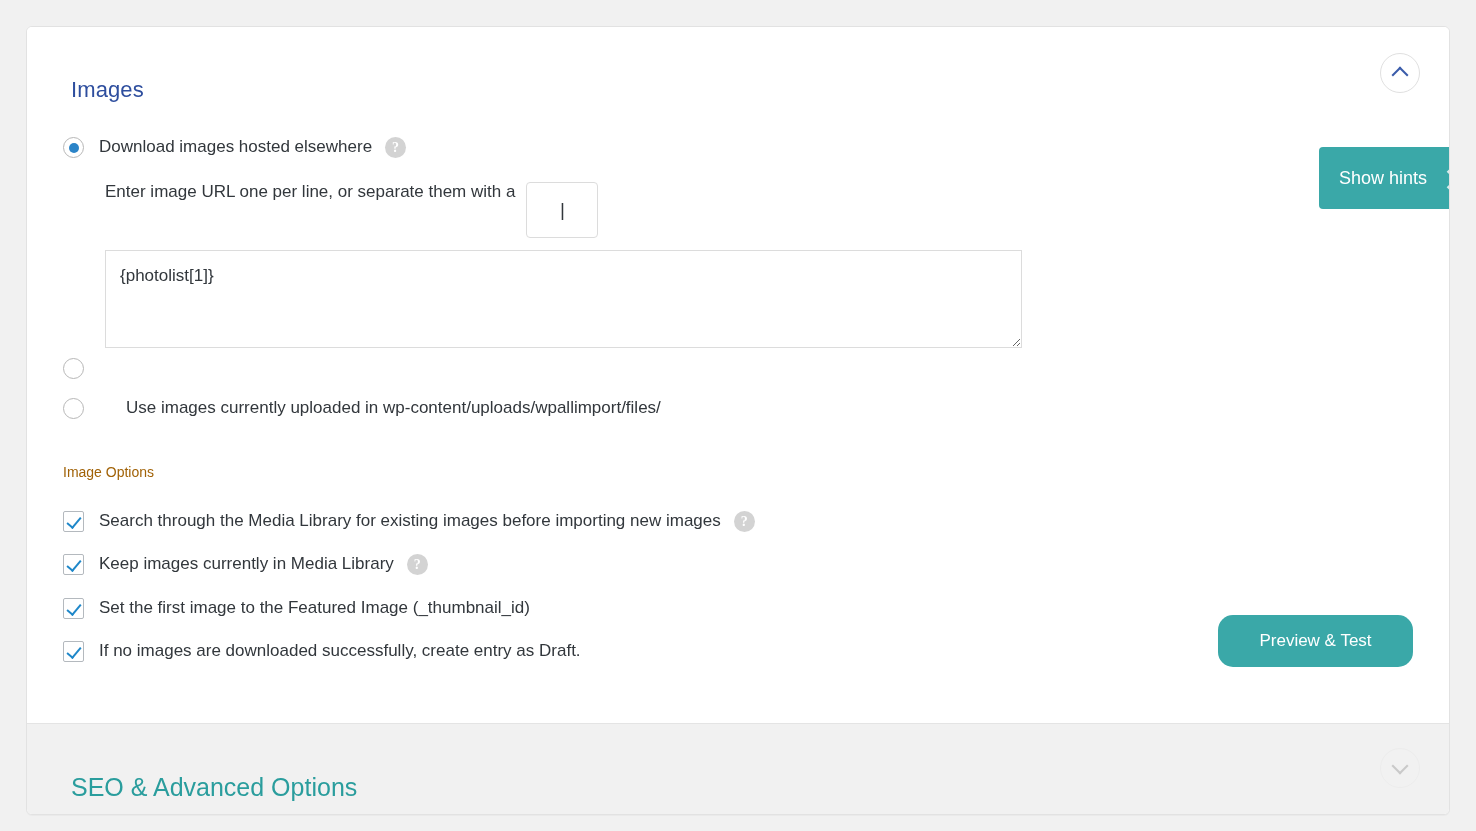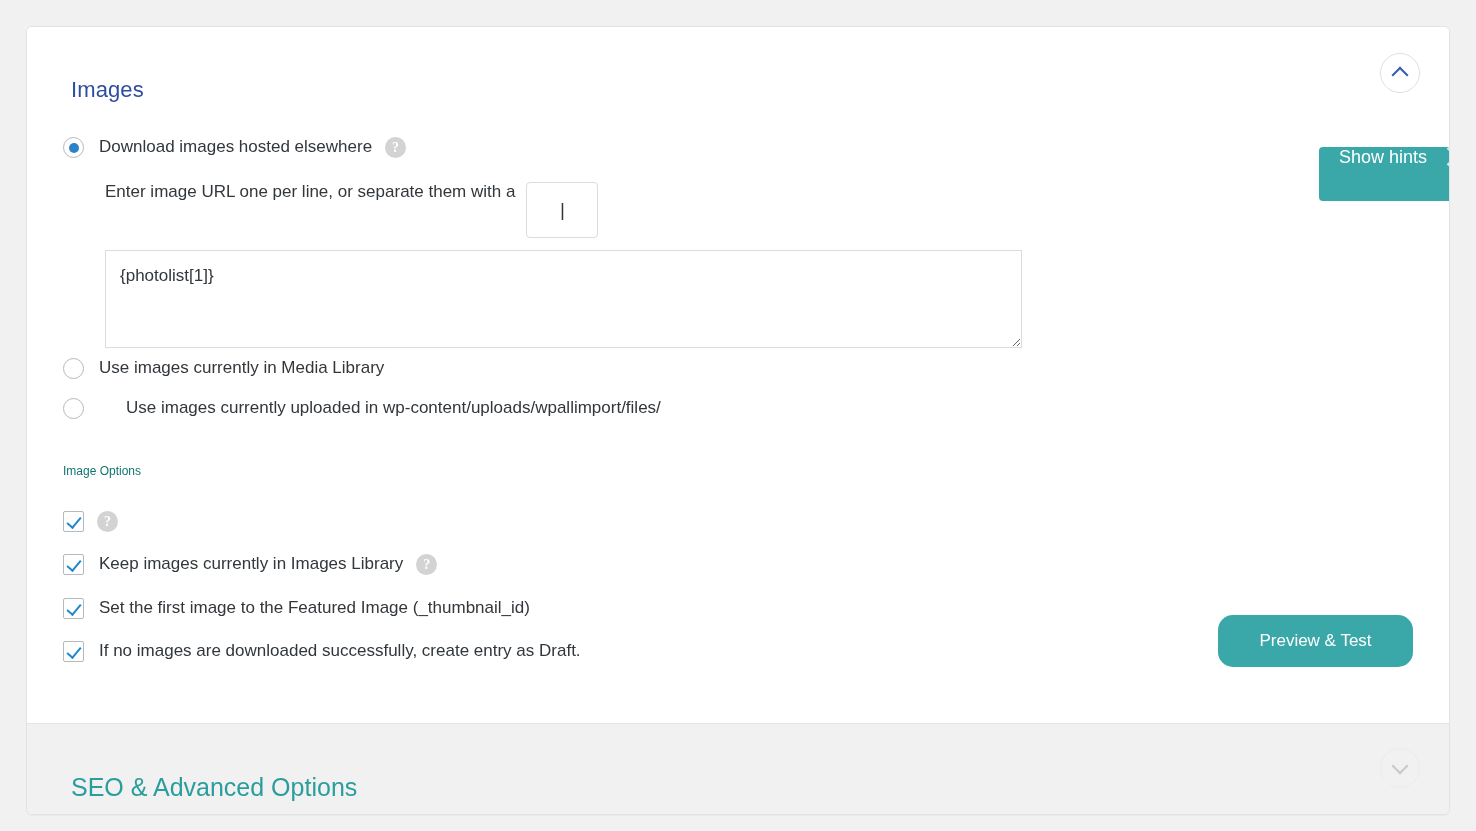--- a/index.html
+++ b/index.html
@@ -92,24 +92,25 @@
     border-top-color: #c9c9c9;
     top: -1px;
     transform: rotate(225deg);
   }
 
   
   .show-hints {
     position: absolute;
     right: -22px;
     top: 120px;
-    height: 54px;
+    height: 62px;
     background: #3aa8a8;
     border-radius: 4px 0 0 4px;
     display: flex;
+    align-items: center;
     padding: 0 14px 0 20px;
     color: #ffffff;
     font-size: 18px;
     cursor: pointer;
     box-sizing: border-box;
   }
   .show-hints .hints-label { white-space: nowrap; }
   .hints-chev {
     display: inline-block;
     width: 16px;
@@ -227,22 +228,22 @@
     resize: both;
     outline: none;
     line-height: 1.4;
   }
 
   
   .image-options-title {
     position: absolute;
     left: 36px;
     top: 437px;
-    font-size: 12px;
-    color: #0f766e;
+    font-size: 14px;
+    color: #a16207;
   }
   .checkbox {
     width: 21px;
     height: 21px;
     border: 1px solid #b4b9be;
     border-radius: 2px;
     background: #fff;
     box-sizing: border-box;
     flex: 0 0 auto;
     position: relative;
@@ -323,38 +324,38 @@
 
     <div class="sep-row">
       <span class="sep-text">Enter image URL one per line, or separate them with a</span>
       <input class="sep-input" type="text" value="|" style="">
     </div>
 
     <textarea class="url-textarea" style="">{photolist[1]}</textarea>
 
     <div class="opt-row" style="left:36px; top:331px;">
       <span class="radio"></span>
-      <span class="opt-label">Use images currently in Media Library</span>
     </div>
 
     <div class="opt-row" style="left:36px; top:371px;gap:27px;">
       <span class="radio"></span>
       <span class="opt-label">Use images currently uploaded in wp-content/uploads/wpallimport/files/</span>
     </div>
 
     <div class="image-options-title">Image Options</div>
 
     <div class="opt-row" style="left:36px; top:484px;">
       <span class="checkbox checked"></span>
+      <span class="cb-label">Search through the Media Library for existing images before importing new images</span>
       <span class="help-icon">?</span>
     </div>
 
     <div class="opt-row" style="left:36px; top:527px;">
       <span class="checkbox checked"></span>
-      <span class="cb-label">Keep images currently in Images Library</span>
+      <span class="cb-label">Keep images currently in Media Library</span>
       <span class="help-icon">?</span>
     </div>
 
     <div class="opt-row" style="left:36px; top:614px;">
       <span class="checkbox checked"></span>
       <span class="cb-label">If no images are downloaded successfully, create entry as Draft.</span>
     </div>
 
     <div class="opt-row" style="left:36px; top:571px;">
       <span class="checkbox checked"></span>

